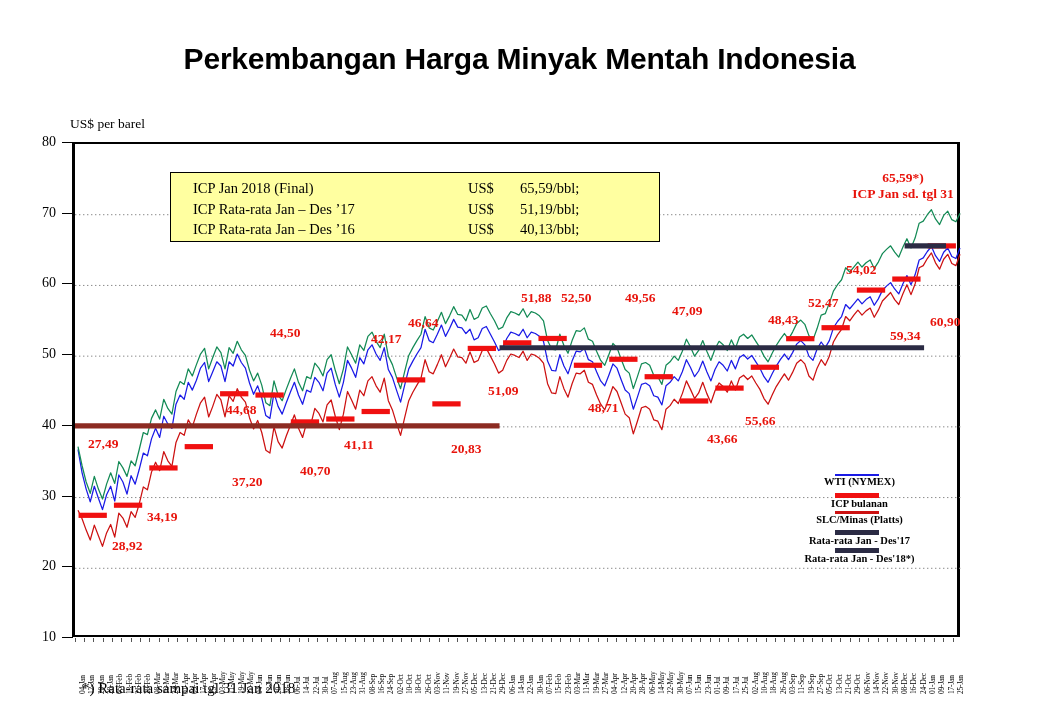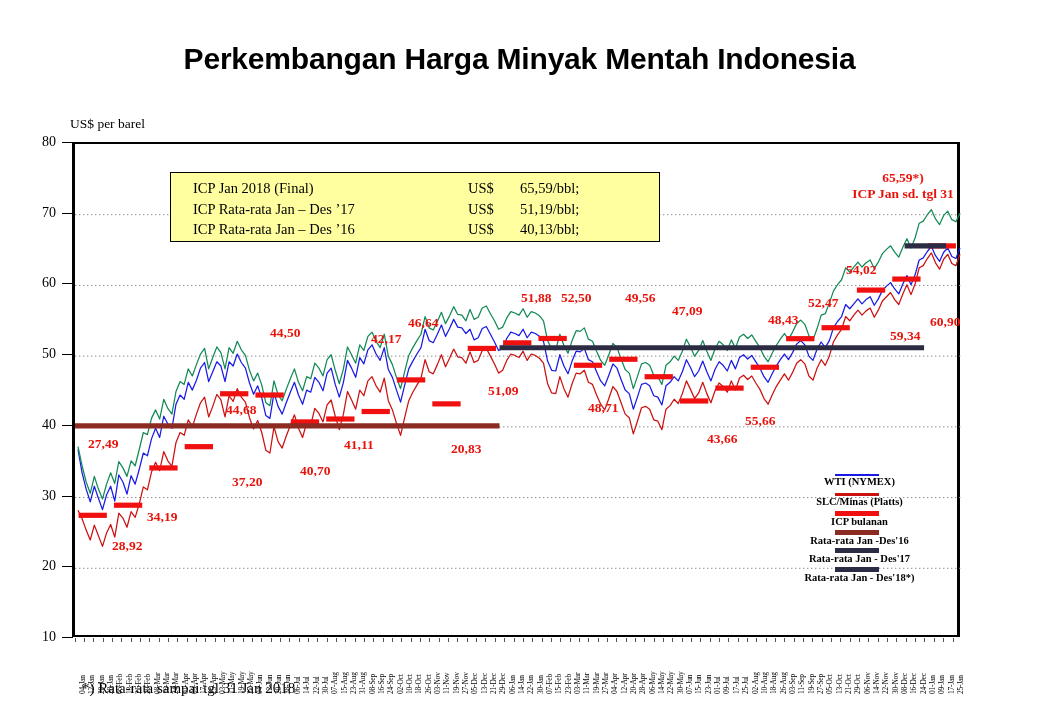--- a/index.html
+++ b/index.html
@@ -371,30 +371,26 @@
   <div>65,59*)</div>
   <div>ICP Jan sd. tgl 31</div>
 </div>
 
 <div id="legend">
     <div class="lg-row">
       <span class="lg-sw" style="border-top: 2px solid rgb(26, 26, 230);"></span>
       <span class="lg-tx">WTI (NYMEX)</span>
     </div>
     <div class="lg-row">
-      <span class="lg-sw" style="border-top: 3px solid rgb(204, 17, 17);"></span>
-      <span class="lg-tx">SLC/Minas (Platts)</span>
-    </div>
-    <div class="lg-row">
       <span class="lg-sw" style="border-top: 5px solid rgb(240, 16, 16);"></span>
       <span class="lg-tx">ICP  bulanan</span>
     </div>
     <div class="lg-row">
-      <span class="lg-sw" style="border-top: 5px solid rgb(140, 43, 34);"></span>
-      <span class="lg-tx">Rata-rata Jan -Des'16</span>
+      <span class="lg-sw" style="border-top: 3px solid rgb(204, 17, 17);"></span>
+      <span class="lg-tx">SLC/Minas (Platts)</span>
     </div>
     <div class="lg-row">
       <span class="lg-sw" style="border-top: 5px solid rgb(43, 43, 68);"></span>
       <span class="lg-tx">Rata-rata Jan - Des'17</span>
     </div>
     <div class="lg-row">
       <span class="lg-sw" style="border-top: 5px solid rgb(43, 43, 68);"></span>
       <span class="lg-tx">Rata-rata Jan - Des'18*)</span>
     </div>
   </div>

